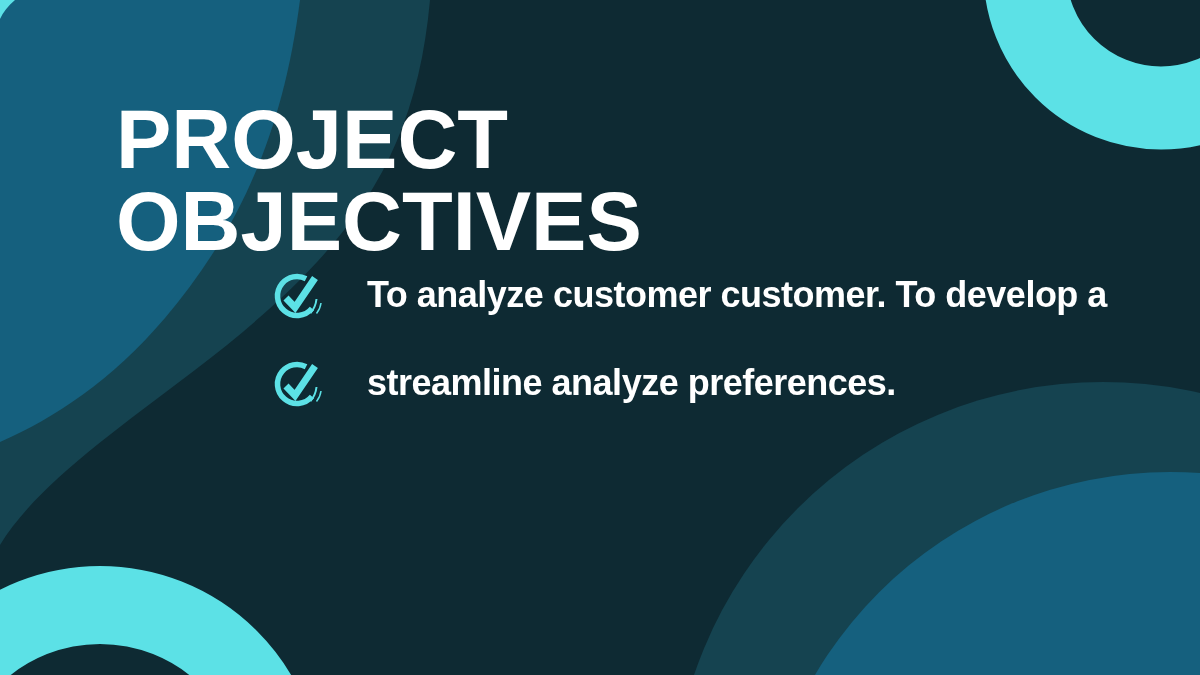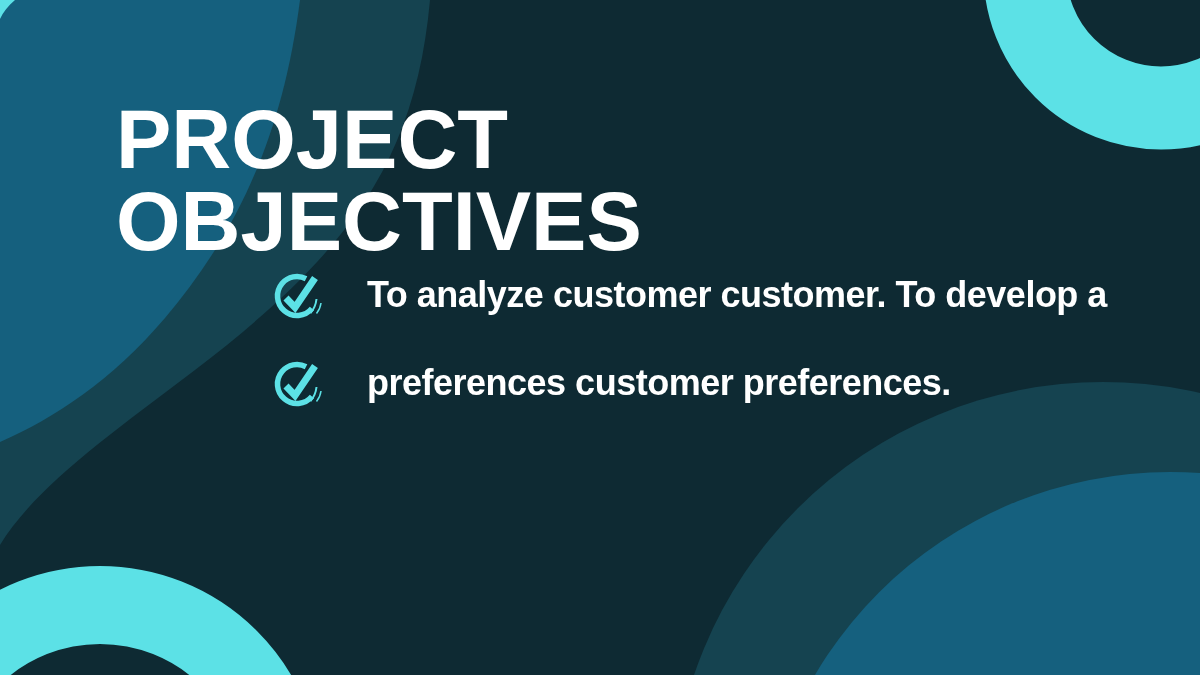--- a/index.html
+++ b/index.html
@@ -63,17 +63,17 @@
     </div>
 
 
     <div class="bullet-row">
       <svg class="check-icon" viewBox="0 0 52 52" aria-hidden="true">
         <circle cx="25" cy="27" r="19.5" fill="none" stroke-width="5.5" stroke-dasharray="87 36" transform="rotate(40 25 27)" stroke="#5CE1E6"></circle>
         <polyline points="14,29 23,38.5 43,9" fill="none" stroke-width="7" stroke="#5CE1E6"></polyline>
         <path d="M44.5,30 C44,35 42,40 38.5,44" fill="none" stroke-width="2" stroke="#5CE1E6"></path>
         <path d="M49,34 C48.5,38 47,41.5 44.5,44.5" fill="none" stroke-width="1.5" stroke="#5CE1E6"></path>
       </svg>
-      <div class="bullet-text">preferences customer preferences.</div>
+      <div class="bullet-text">streamline analyze preferences.</div>
     </div>
 
   </div>
 </div>
 
 </body></html>

